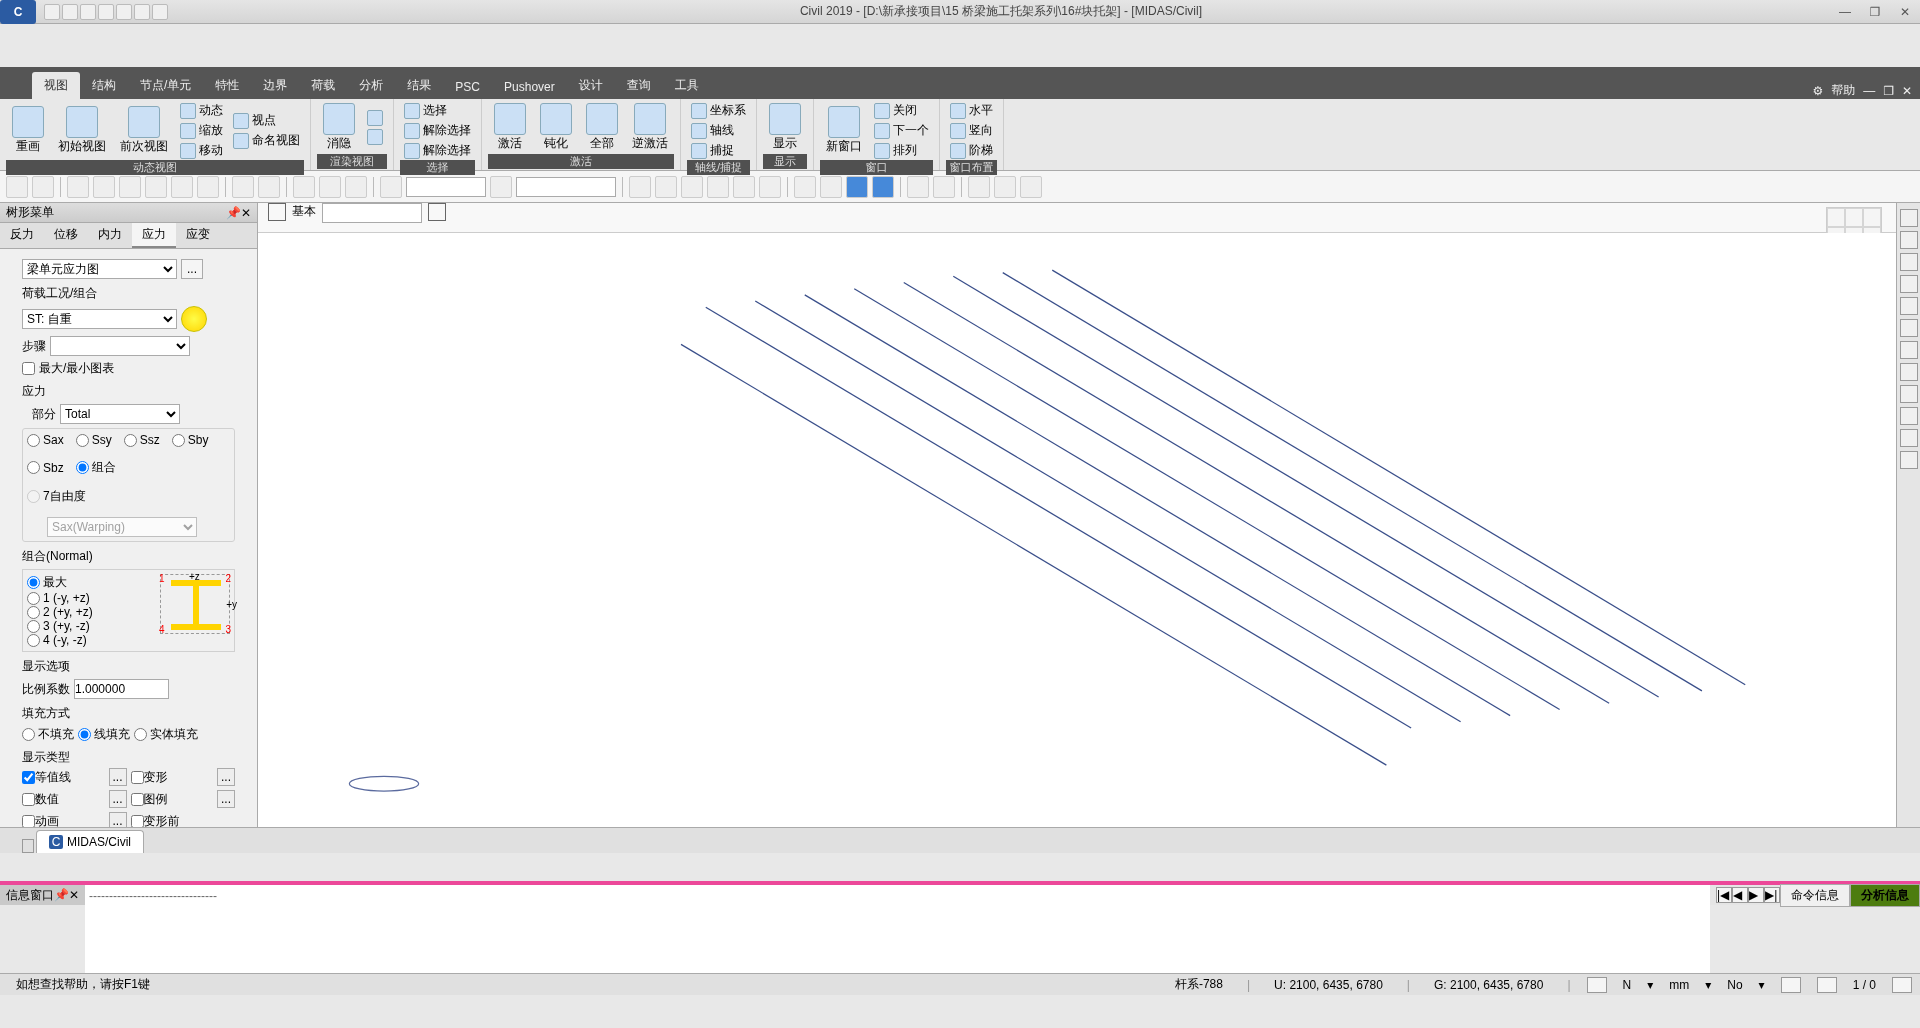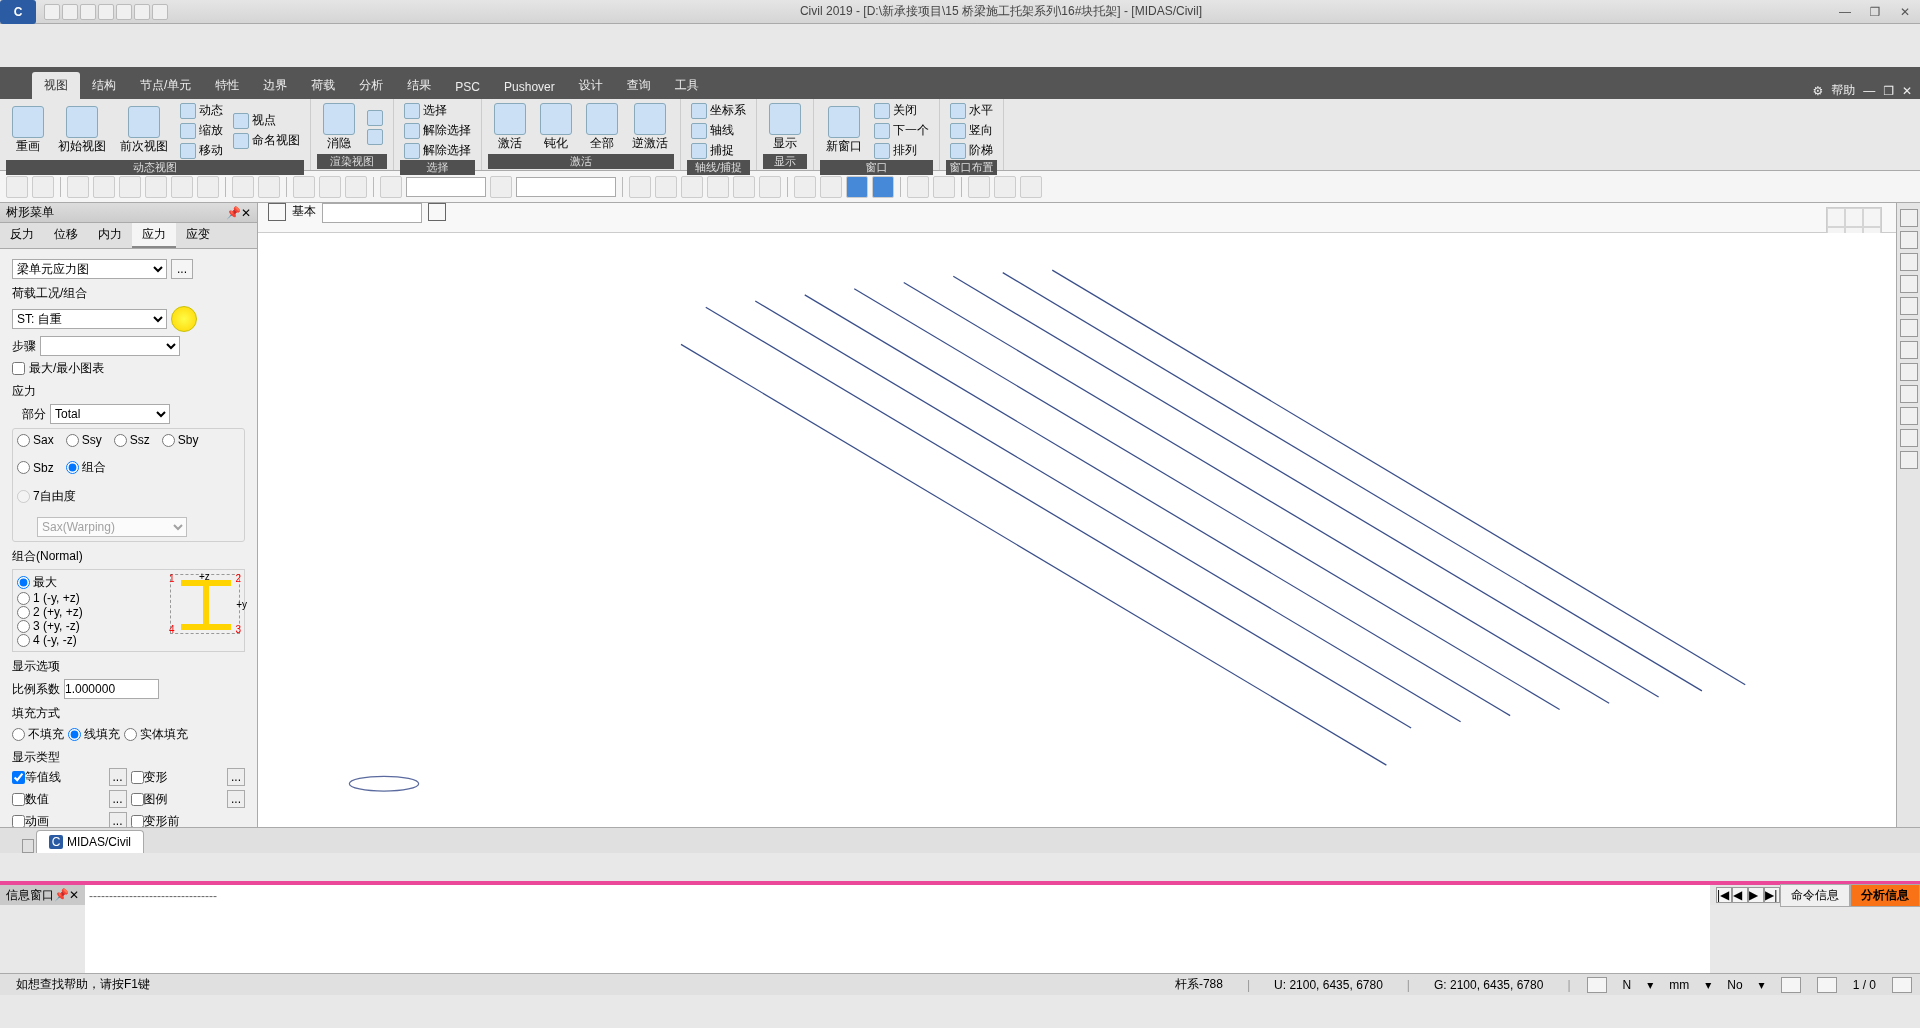--- a/index.html
+++ b/index.html
@@ -226,21 +226,21 @@
   padding: 3px 10px;
   cursor: pointer;
 }
 .side-panel .panel-tabs .ptab.active {
   background: #f5f5f5;
   border-bottom: 2px solid #888;
 }
 .side-panel .panel-body {
   flex: 1;
   overflow-y: auto;
-  padding: 6px 12px;
+  padding: 6px 22px;
 }
 .side-panel select, .side-panel input[type="text"] {
   width: 155px;
   height: 20px;
   border: 1px solid #aaa;
   background: #fff;
 }
 .side-panel .row {
   margin: 4px 0;
   display: flex;
@@ -435,21 +435,21 @@
   display: flex;
   align-items: center;
   padding-left: 6px;
 }
 .msg-window .msg-tabs .mtab {
   padding: 2px 10px;
   border: 1px solid #aaa;
   background: #f0f0f0;
 }
 .msg-window .msg-tabs .mtab.active {
-  background: #f97316;
+  background: #4d7c0f;
   font-weight: bold;
 }
 .msg-window .scroll-btn {
   width: 16px;
   height: 16px;
   border: 1px solid #999;
   background: #f5f5f5;
 }
 
 

